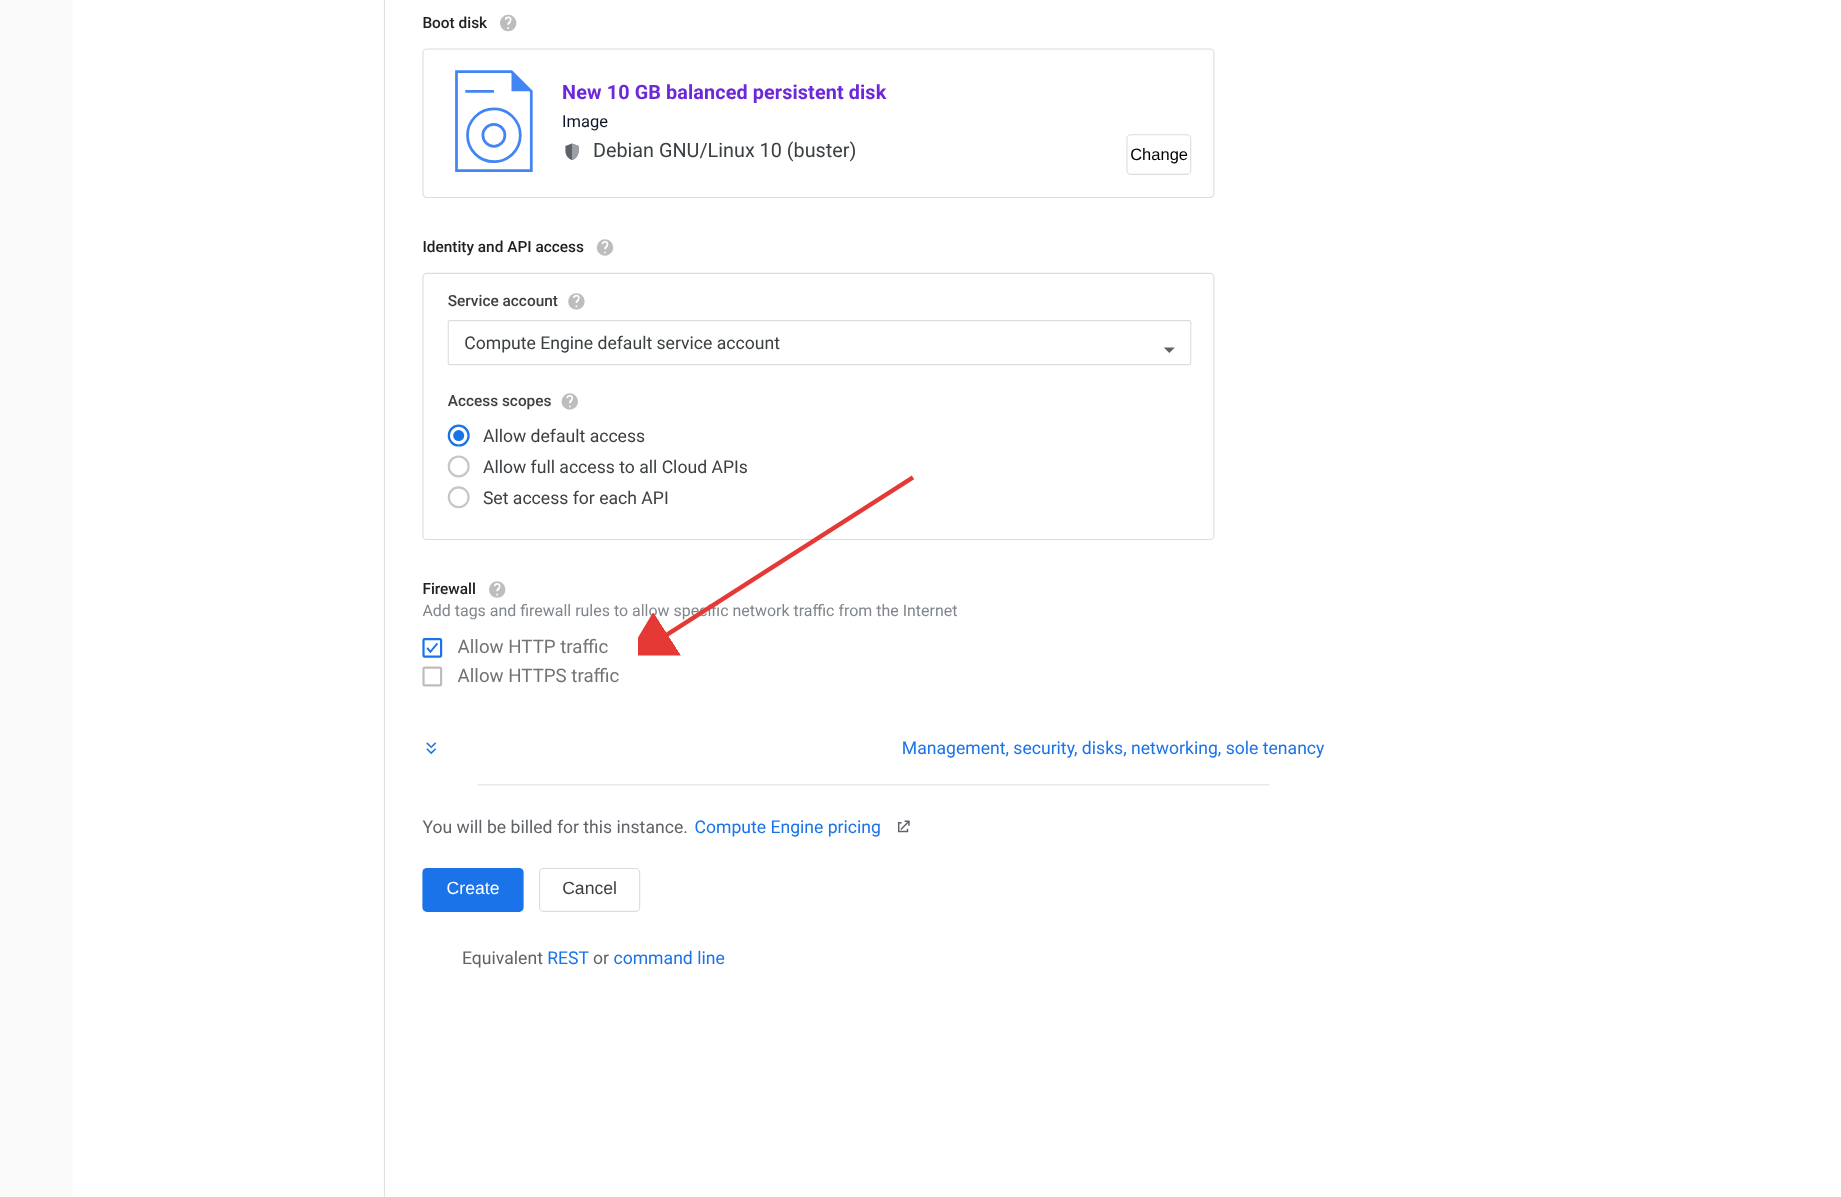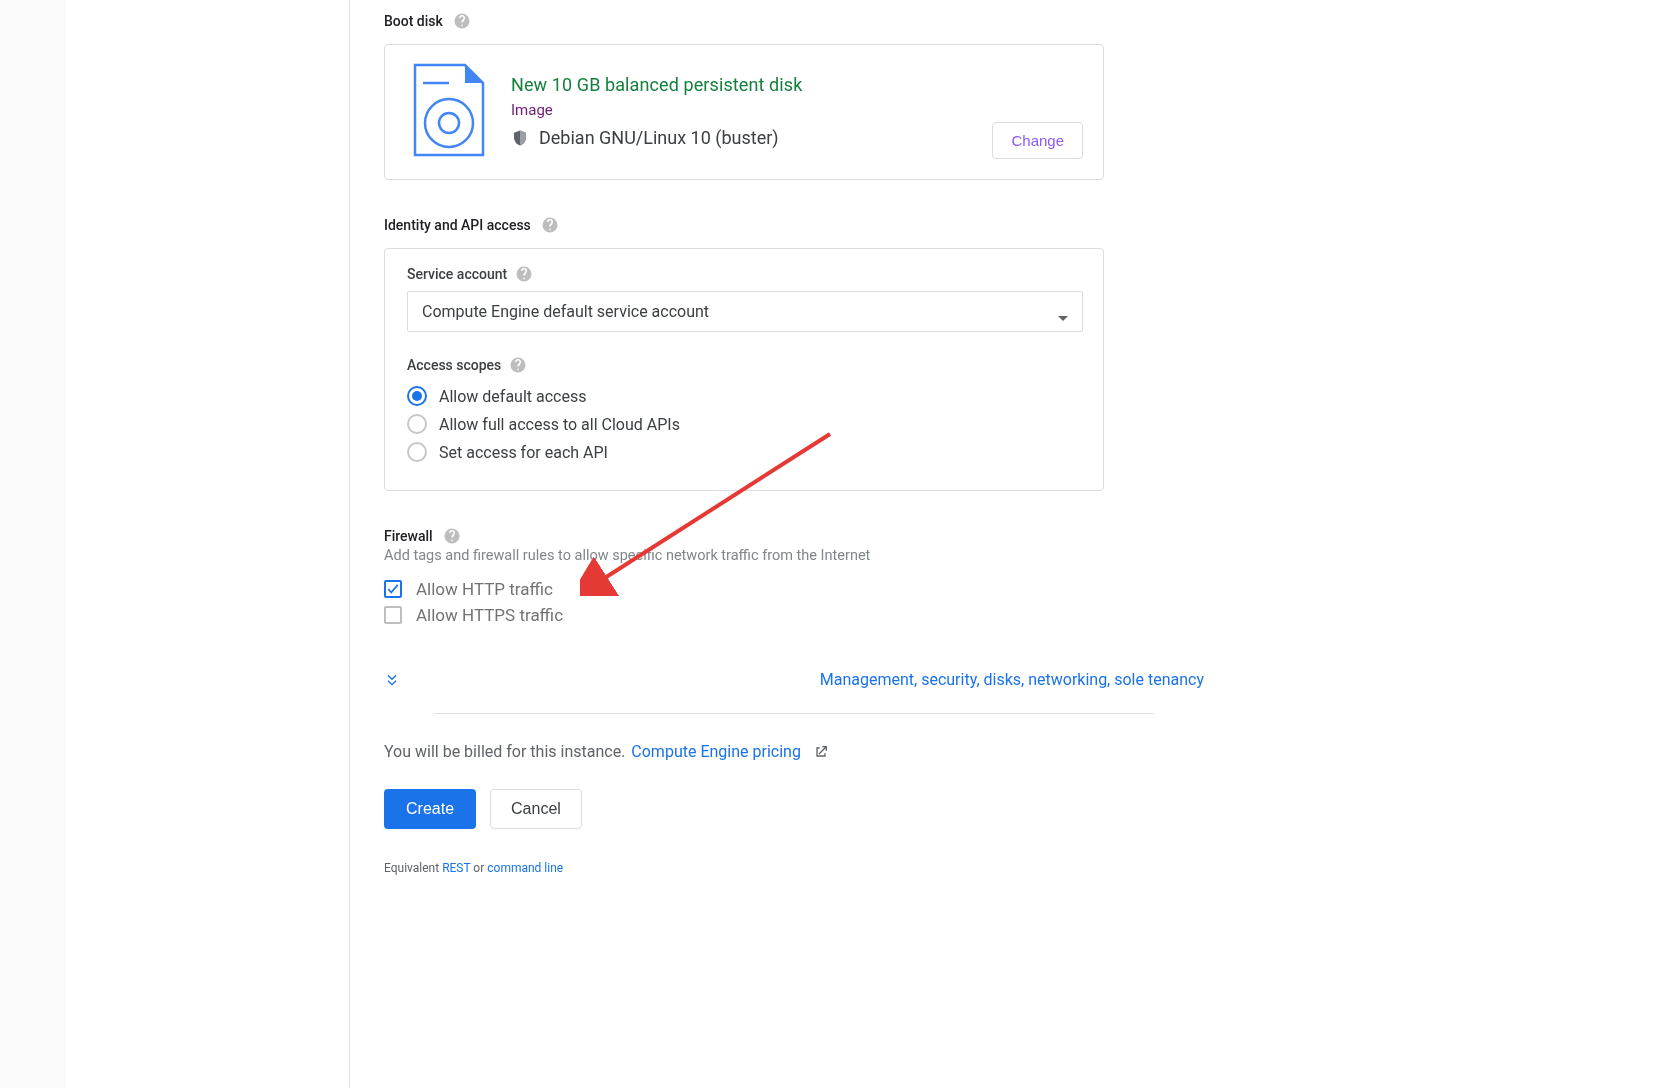--- a/index.html
+++ b/index.html
@@ -64,50 +64,50 @@
   }
   .disk-icon {
     width: 78px; height: 96px;
     position: relative;
     flex-shrink: 0;
   }
   .disk-icon svg { width: 100%; height: 100%; }
   .disk-info { flex: 1; }
   .disk-title {
     font-size: 18px;
-    font-weight: 400;
-    color: #15803d;
+    font-weight: 700;
+    color: #6d28d9;
     letter-spacing: 0.1px;
     margin-bottom: 6px;
   }
   .disk-sub-label {
     font-size: 15px;
-    color: #701a75;
+    color: #0f172a;
     margin-bottom: 8px;
   }
   .disk-image-row {
     display: flex;
     align-items: center;
     gap: 10px;
     font-size: 18px;
     color: #3c4043;
   }
   .shield-icon {
     width: 18px; height: 18px;
     display: inline-flex;
     color: #5f6368;
   }
   .shield-icon svg { width: 100%; height: 100%; fill: currentColor; }
   .change-btn {
     font-size: 15px;
-    color: #8b5cf6;
+    color: #000000;
     background: #fff;
     border: 1px solid #dadce0;
     border-radius: 4px;
-    padding: 9px 18px;
+    padding: 9px 2px;
     cursor: pointer;
     align-self: flex-end;
     margin-top: 40px;
   }
 
   
   .identity-card {
     margin-top: 14px;
     border: 1px solid #dadce0;
     border-radius: 4px;
@@ -258,22 +258,23 @@
     color: #3c4043;
     border: 1px solid #dadce0;
     border-radius: 4px;
     padding: 10px 20px;
     font-size: 16px;
     cursor: pointer;
   }
 
   .equivalent {
     margin-top: 32px;
-    font-size: 12px;
+    font-size: 16px;
     color: #5f6368;
+    margin-left: 36px;
   }
   .equivalent a { color: #1a73e8; text-decoration: none; }
 
   
   .arrow-note {
     position: absolute;
     left: 580px;
     top: 426px;
     width: 260px;
     height: 170px;

